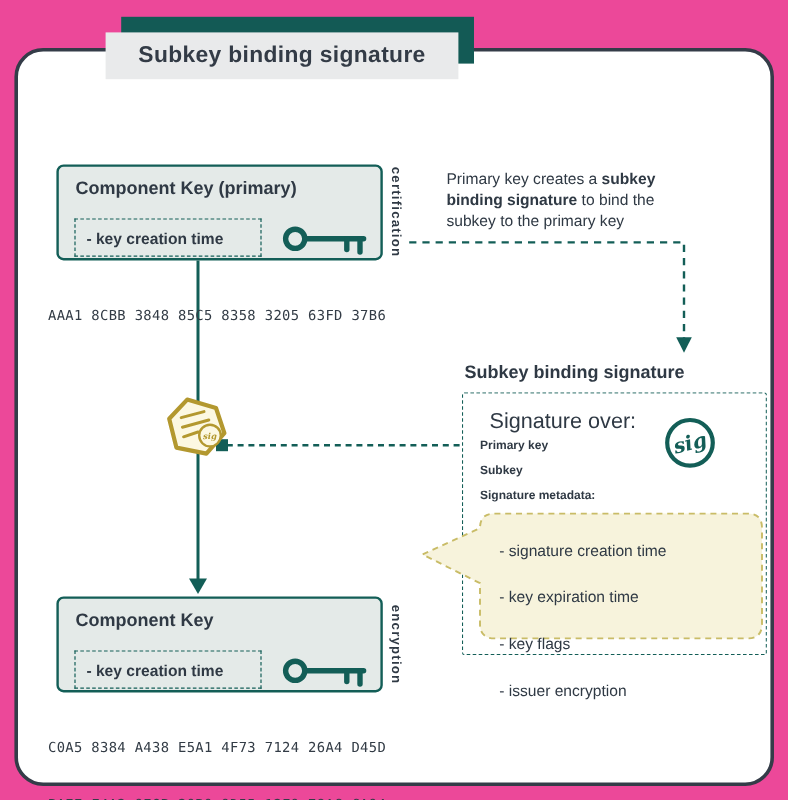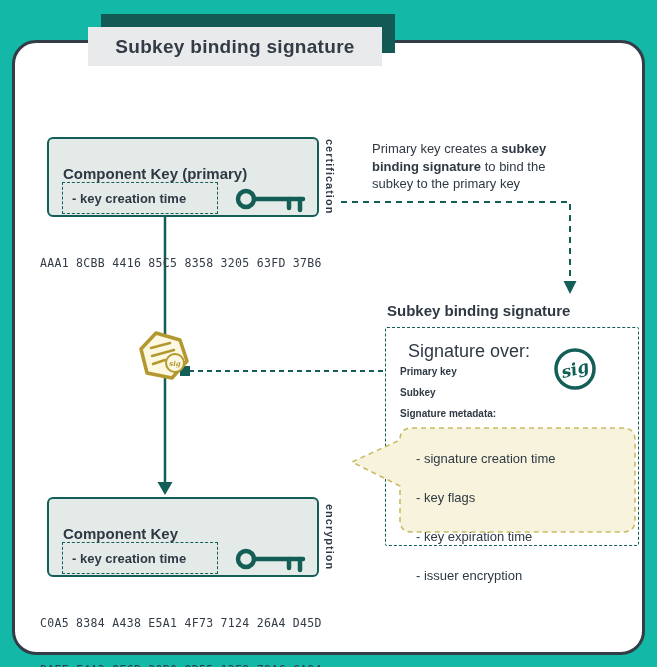--- a/index.html
+++ b/index.html
@@ -1,27 +1,27 @@
 <!DOCTYPE html>
 <html><head>
 <meta charset="utf-8">
 <style>
   * { margin:0; padding:0; box-sizing:border-box; }
   body { background:#ffffff; font-family:"Liberation Sans", sans-serif; }
-  .canvas { position:relative; width:657px; height:667px; background:#14b8a6; overflow:hidden; }
+  .canvas { position:relative; width:657px; height:667px; background:#ec4899; overflow:hidden; }
   .abs { position:absolute; }
 
   .frame { border:3px solid #343c48; border-radius:24px; background:#ffffff; }
 
   .banner-shadow { background:#135a55; }
   .banner { background:#e9eaeb; display:flex; align-items:center; justify-content:center;
             font-size:19px; font-weight:600; color:#333b46; letter-spacing:.3px; }
 
   .keybox { border:2px solid #135e57; border-radius:6px; background:#e4eae8; }
-  .keybox-title { position:absolute; left:14px; top:10px; font-size:15px; font-weight:600; color:#2f3944;margin-top:16px; }
+  .keybox-title { position:absolute; left:14px; top:10px; font-size:15px; font-weight:600; color:#2f3944; }
   .field { position:absolute; border:1.6px dashed #135e57; display:flex; align-items:center;
            padding-left:9px; font-size:13px; font-weight:700; color:#2f3944; }
 
   .side-label { writing-mode:vertical-rl; text-orientation:mixed; font-size:11px; font-weight:600;
                 color:#2f3944; letter-spacing:1px; display:flex; align-items:center; justify-content:center; }
 
   .hex { font-family:"DejaVu Sans Mono", monospace; font-size:11.5px; line-height:15.5px;
          letter-spacing:.3px; color:#333c46; white-space:pre; }
 
   .annotation { font-size:13px; line-height:17.5px; color:#2f3944; }
@@ -68,21 +68,21 @@
       <circle cx="13" cy="14" r="8" fill="none" stroke="#135e57" stroke-width="4.5"></circle>
       <path d="M 21 14 H 70" stroke="#135e57" stroke-width="4.5" stroke-linecap="round" fill="none"></path>
       <path d="M 56 14 V 23" stroke="#135e57" stroke-width="4.5" stroke-linecap="round" fill="none"></path>
       <path d="M 67 14 V 25" stroke="#135e57" stroke-width="4.5" stroke-linecap="round" fill="none"></path>
     </svg>
   </div>
   <div class="abs side-label" style="left:321px; top:137px; width:18px; height:80px;">
     <span>certification</span>
   </div>
   <div class="abs hex" style="left:40px; top:225px;">
-    <div>AAA1 8CBB 4416 85C5 8358 3205 63FD 37B6</div>
+    <div>AAA1 8CBB 3848 85C5 8358 3205 63FD 37B6</div>
   </div>
 
   <div class="abs annotation" style="left:372px; top:140px; width:266px;">
     <div><span>Primary key creates a </span><b>subkey</b></div>
     <div><b>binding signature</b><span> to bind the</span></div>
     <div><span>subkey to the primary key</span></div>
   </div>
 
   <div class="abs panel-title" style="left:387px; top:302px;">Subkey binding signature</div>
   <div class="abs panel" style="left:385px; top:327px; width:254px; height:219px;"></div>
@@ -94,22 +94,22 @@
   <div class="abs panel-label" style="left:408px; top:341px;">Signature over:</div>
 
   <div class="abs panel-bold" style="left:400px; top:361px;">
     <div>Primary key</div>
     <div>Subkey</div>
     <div>Signature metadata:</div>
   </div>
 
   <div class="abs meta-items" style="left:416px; top:432px;">
     <div>- signature creation time</div>
+    <div>- key expiration time</div>
     <div>- key flags</div>
-    <div>- key expiration time</div>
     <div>- issuer encryption</div>
   </div>
 
   <svg class="abs" style="left:551px; top:345px;" width="48" height="48" viewBox="0 0 48 48">
     <circle cx="24" cy="24" r="19" fill="#ffffff" stroke="#135e57" stroke-width="3.5"></circle>
     <g transform="rotate(-14 24 24)">
       <text x="24" y="30" text-anchor="middle" font-size="17" font-style="italic" font-weight="bold" font-family="DejaVu Serif, serif" fill="#135e57">sig</text>
     </g>
   </svg>
 

